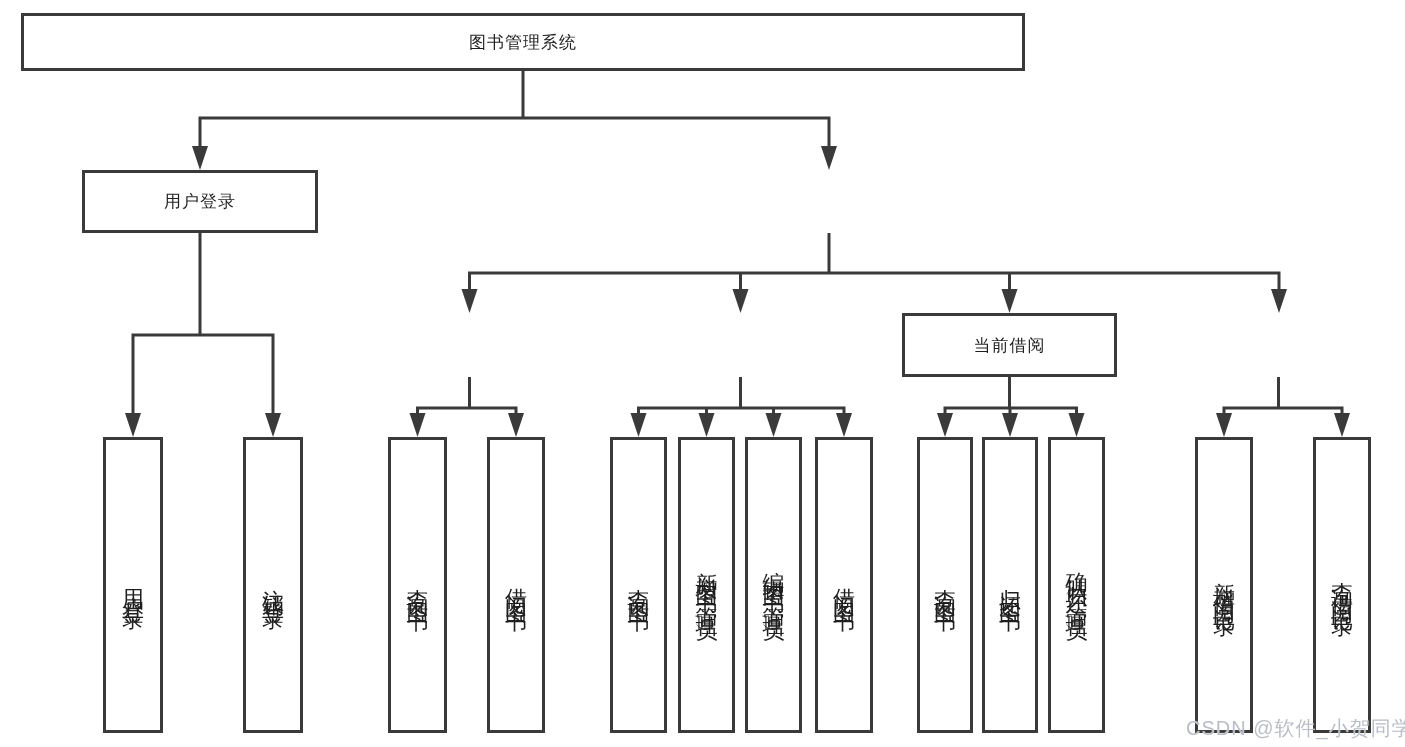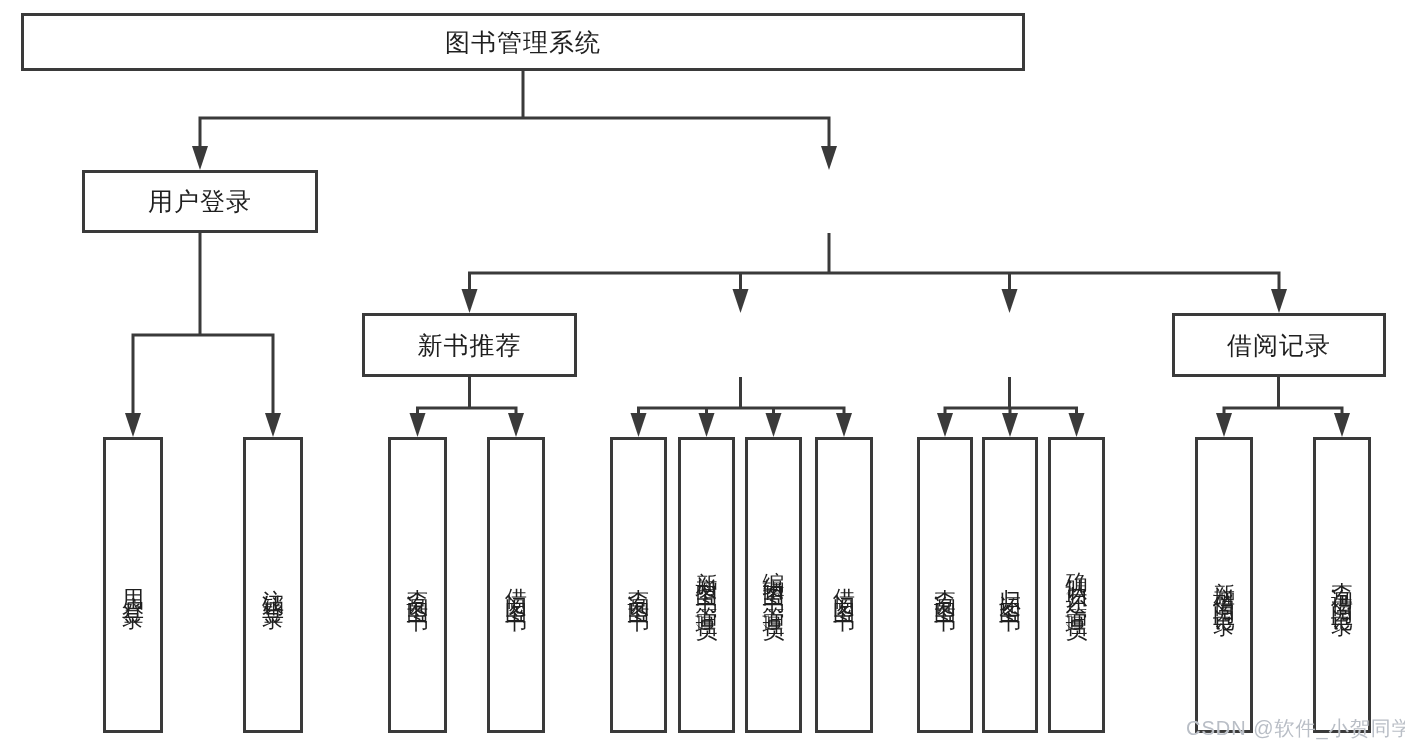--- a/index.html
+++ b/index.html
@@ -28,21 +28,21 @@
   .box {
     position: absolute;
     box-sizing: border-box;
     border: 3px solid #3a3a3a;
     background: #ffffff;
     display: flex;
     align-items: center;
     justify-content: center;
     color: #1f1f1f;
   }
-  .hlabel { font-size: 25px; letter-spacing: 1px; white-space: nowrap; }
+  .hlabel { font-size: 17px; letter-spacing: 1px; white-space: nowrap; }
   .leaf span {
     writing-mode: vertical-rl;
     font-size: 22px;
     letter-spacing: 7px;
     line-height: 1;
     white-space: nowrap;
   }
   #watermark {
     position: absolute;
     left: 1186px;
@@ -104,25 +104,22 @@
   </svg>
 
   <div class="box" style="left:21px; top:13px; width:1004px; height:58px;">
     <span class="hlabel">图书管理系统</span>
   </div>
 
   <div class="box" style="left:82px; top:170px; width:236px; height:63px;">
     <span class="hlabel">用户登录</span>
   </div>
 
-  <div class="box" style="left:362px; top:313px; width:215px; height:64px;">
-    <span class="hlabel">新书推荐</span>
-  </div>
-  <div class="box" style="left:1172px; top:313px; width:214px; height:64px;">
-    <span class="hlabel">借阅记录</span>
+  <div class="box" style="left:902px; top:313px; width:215px; height:64px;">
+    <span class="hlabel">当前借阅</span>
   </div>
 
   <div class="box leaf" style="left:103px; top:437px; width:60px; height:296px;">
     <span>用户登录</span>
   </div>
   <div class="box leaf" style="left:243px; top:437px; width:60px; height:296px;">
     <span>注销登录</span>
   </div>
 
   <div class="box leaf" style="left:388px; top:437px; width:59px; height:296px;">

